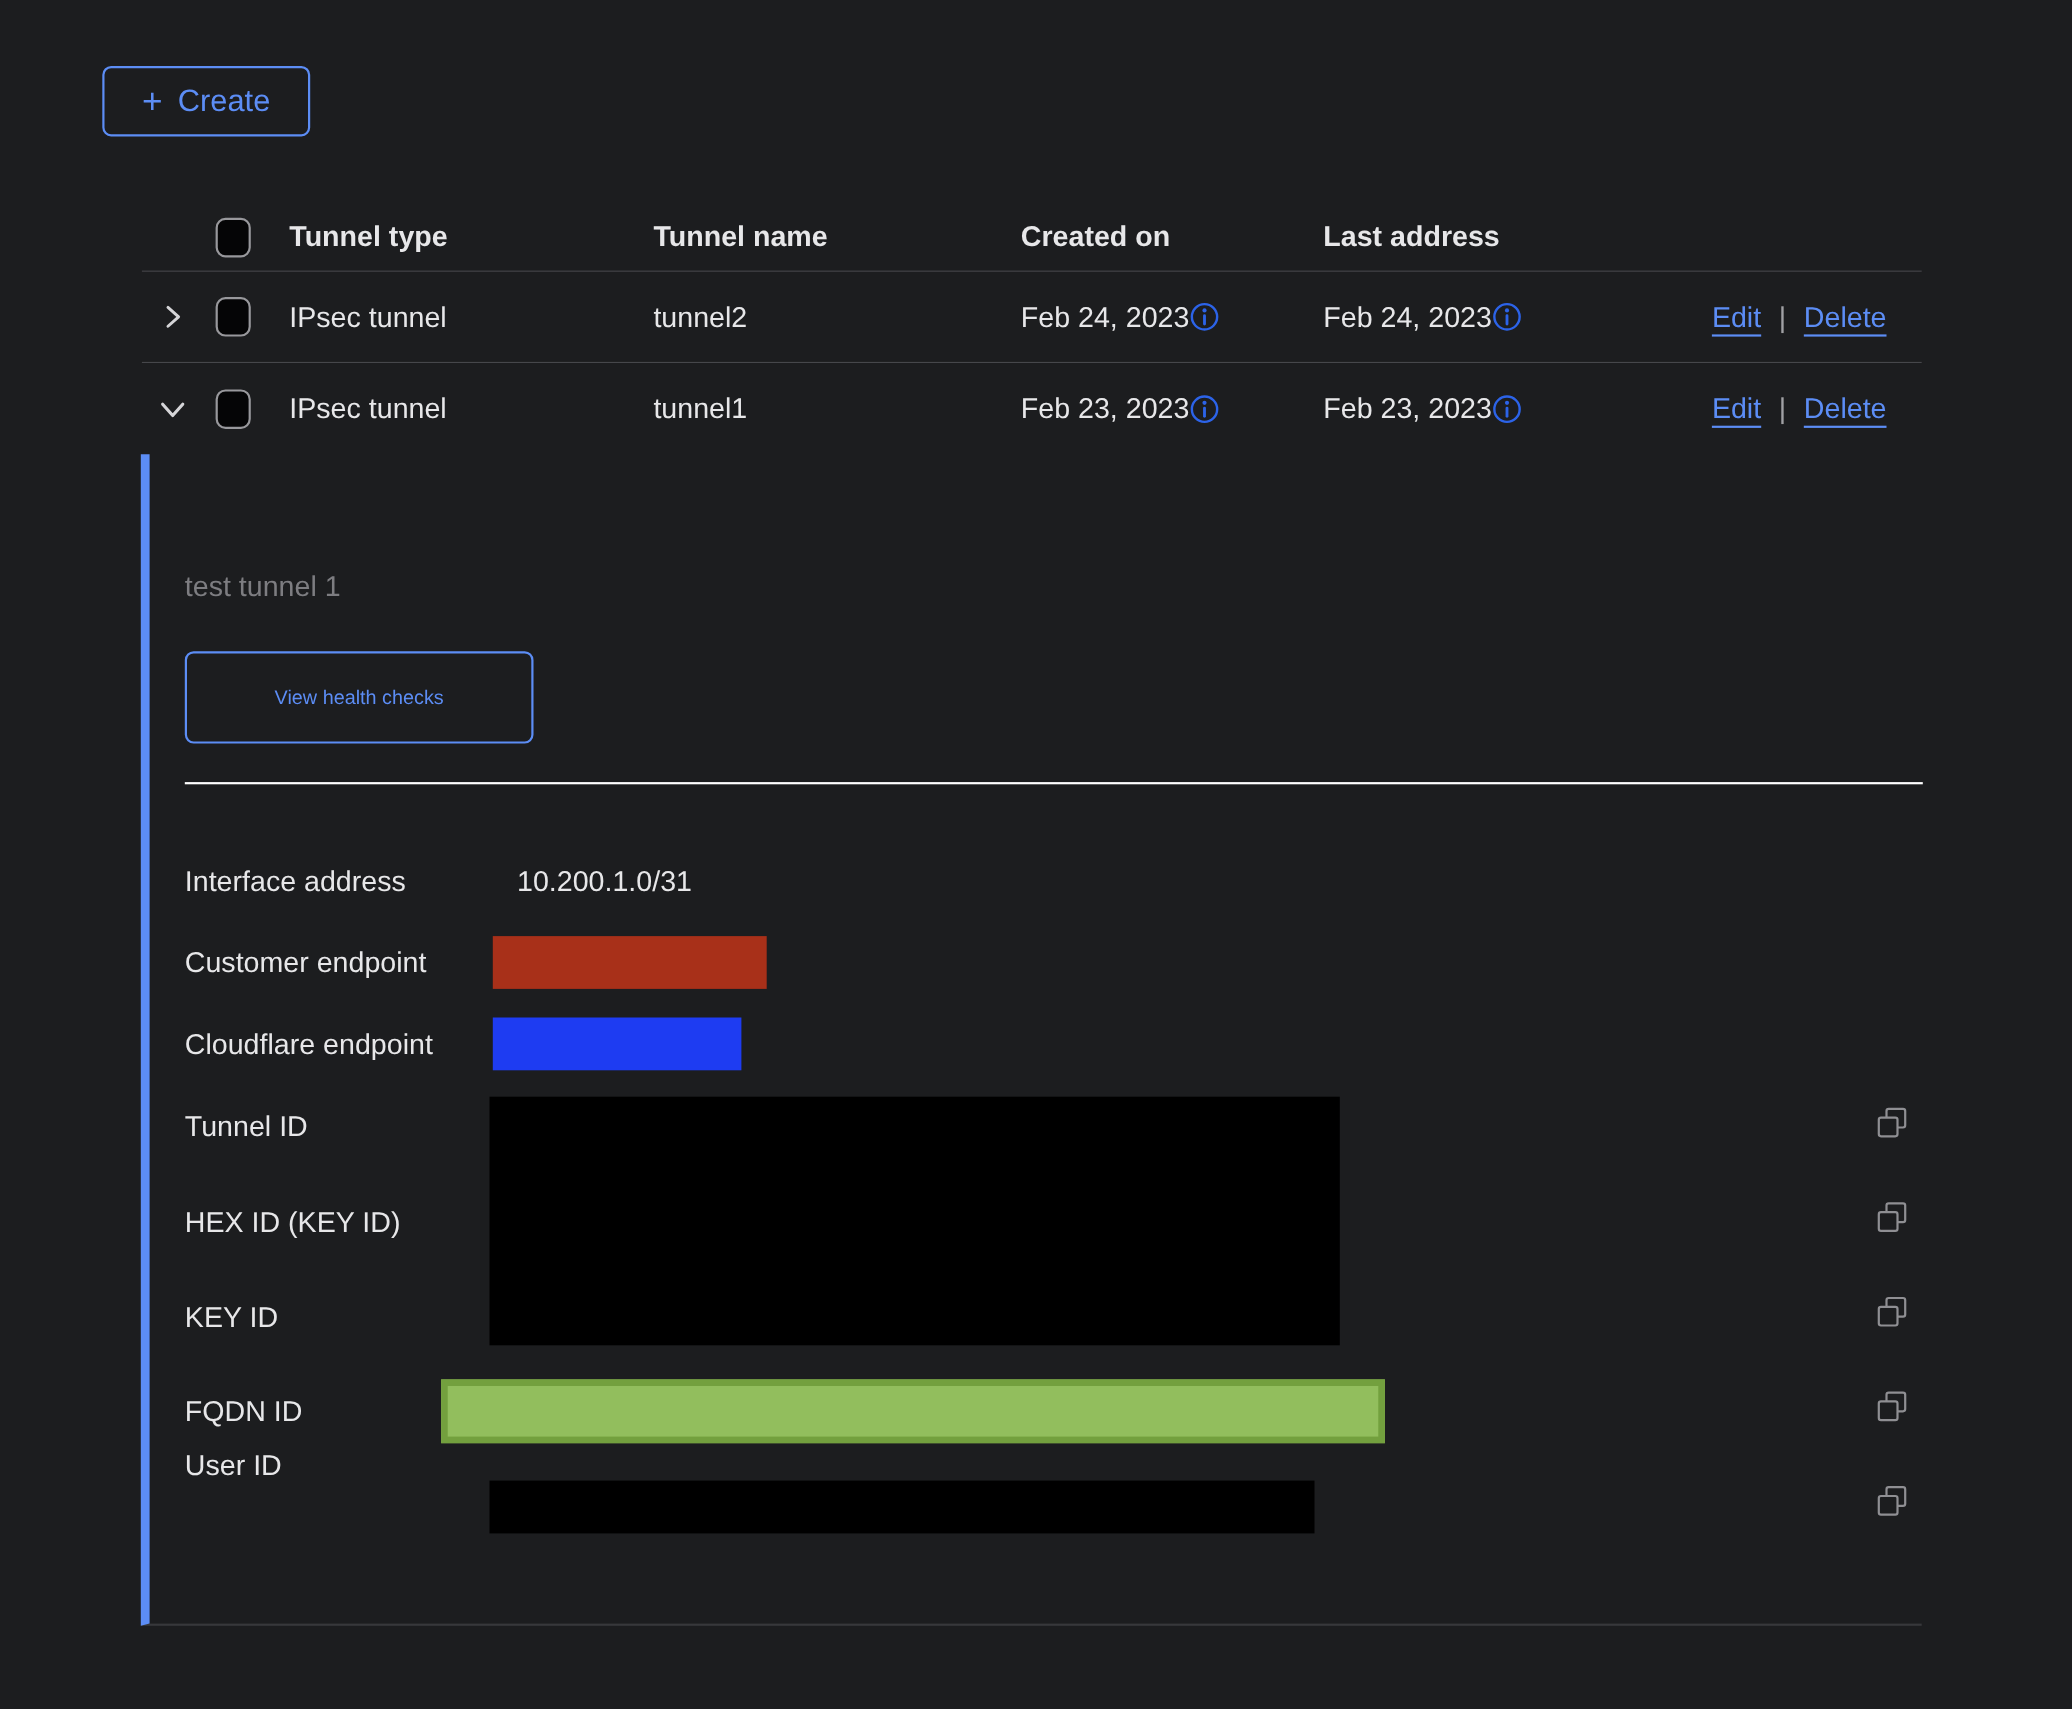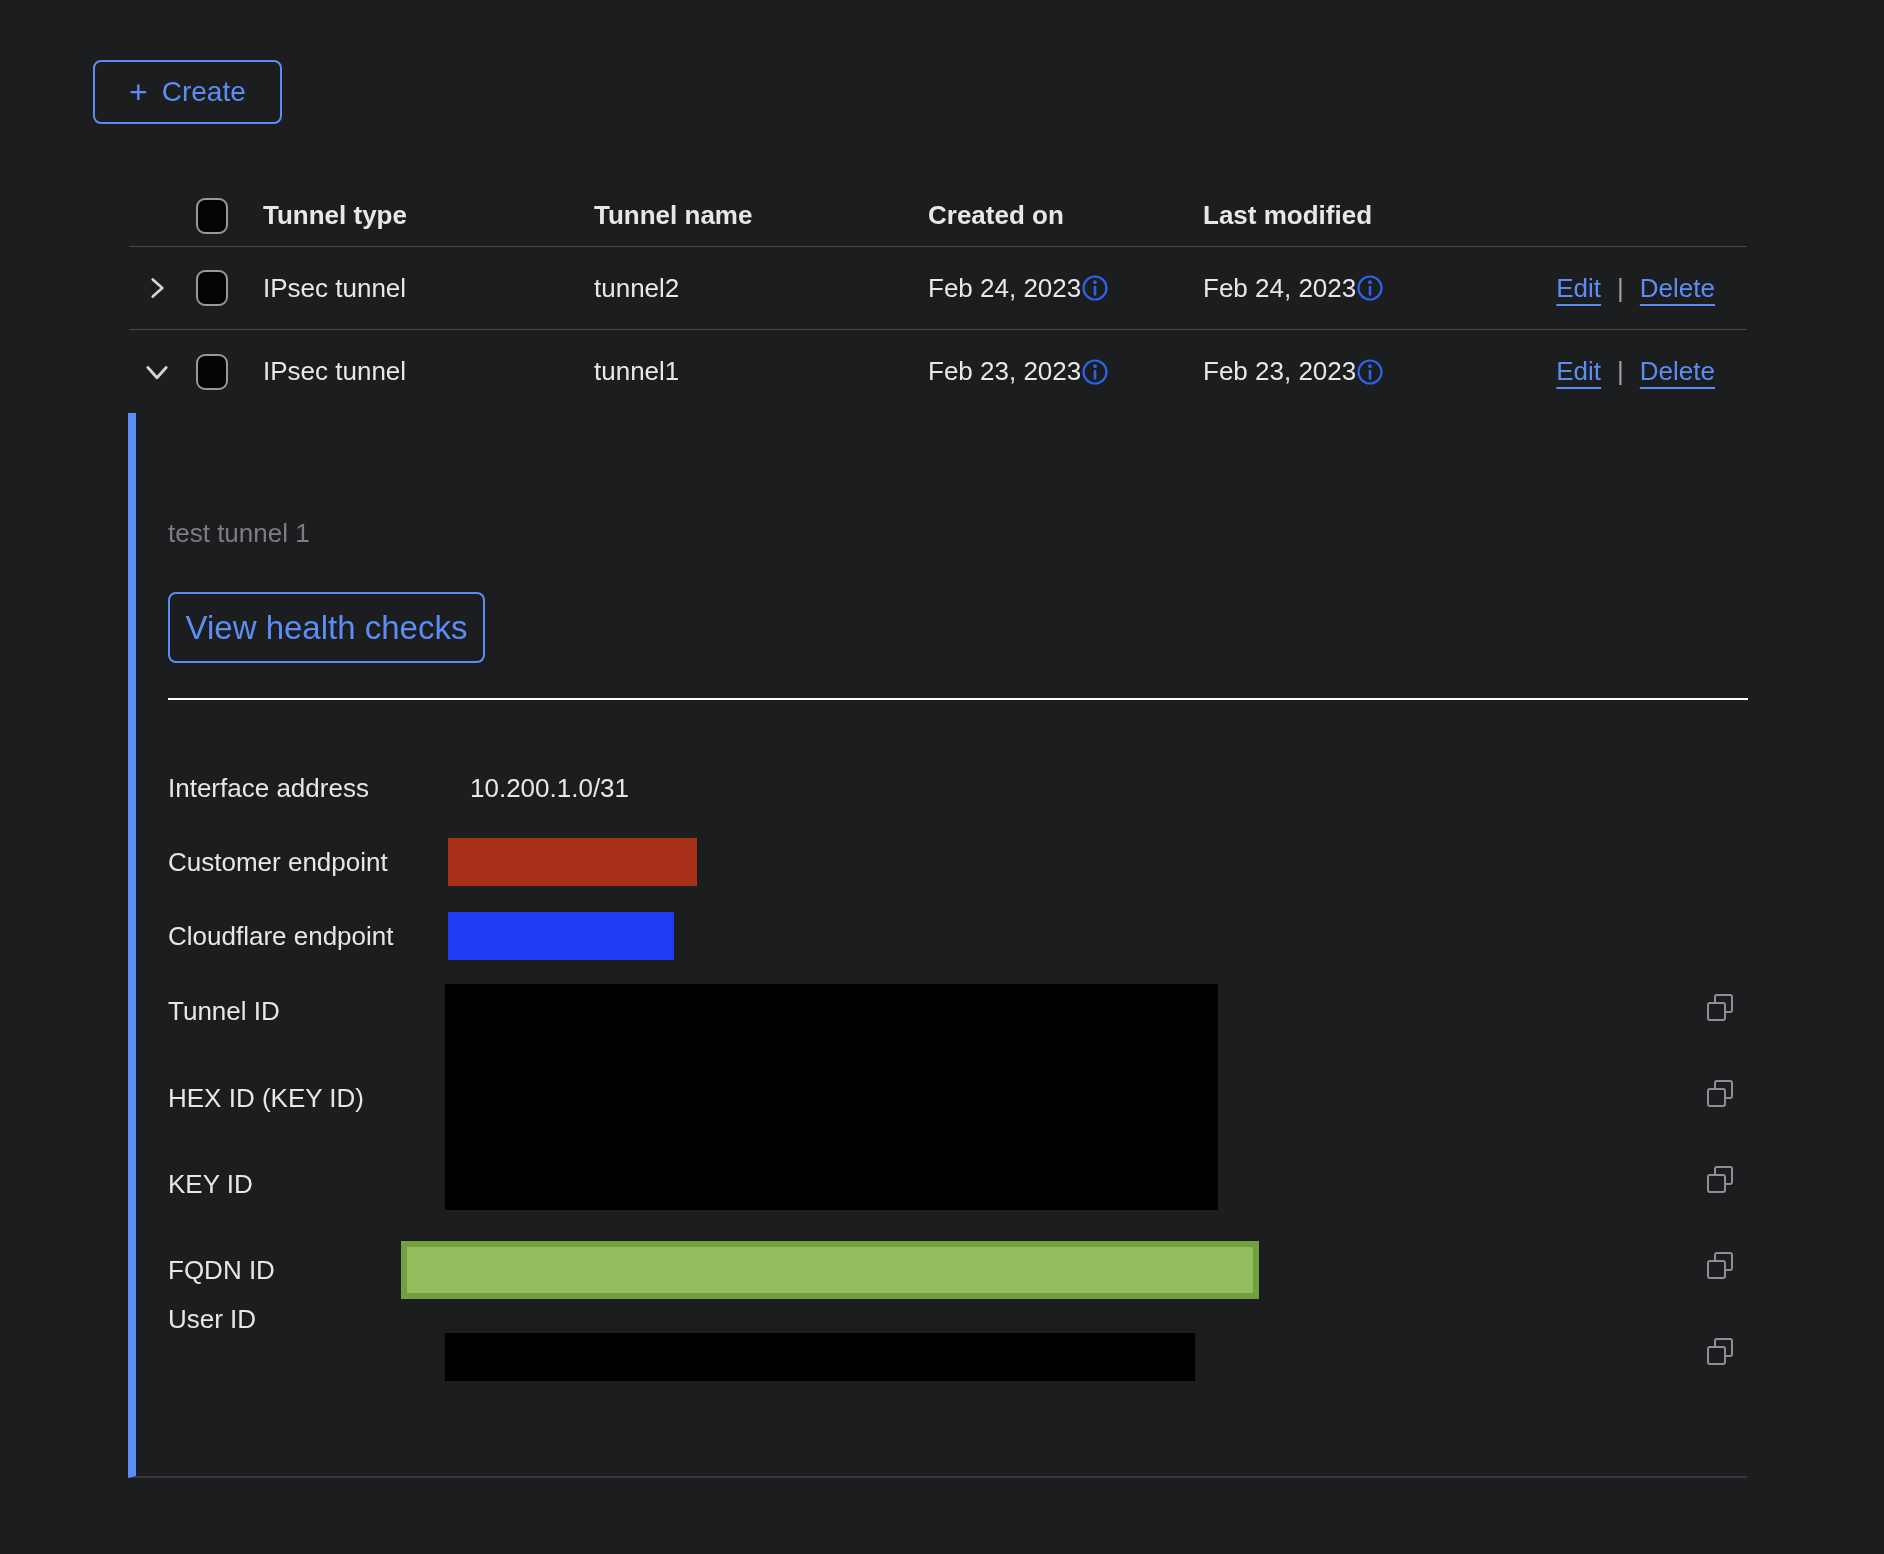--- a/index.html
+++ b/index.html
@@ -67,26 +67,26 @@
     border-left: 8px solid var(--accent, #5c8df5);
     border-bottom: 2px solid var(--panel-divider, #37383b);
     padding: 40px 0 0 32px;
     height: 1065px;
   }
   .desc-label { font-weight: 500; line-height: 32px; }
   .desc-value { margin-top: 64px; line-height: 32px; color: var(--muted, #7d7d81); }
   .health-btn {
     margin-top: 43px;
     display: inline-flex; align-items: center; justify-content: center;
-    width: 317px; height: 71px;
+    width: 317px; height: 84px;
     background: transparent;
     border: 2px solid var(--accent, #5c8df5);
     border-radius: 8px;
     color: var(--accent, #5c8df5);
-    font-size: 33px; font-family: inherit;
+    font-size: 18px; font-family: inherit;
     cursor: pointer;
   }
   .white-divider { margin-top: 35px; width: 1580px; height: 2px; background: var(--white-divider, #ffffff); }
 
   .details { position: relative; margin-top: 8px; height: 738px; }
   .details .lbl { position: absolute; left: 0; line-height: 32px; white-space: nowrap; }
   .details .val { position: absolute; line-height: 32px; white-space: nowrap; }
   .redaction { position: absolute; }
   .redaction-red   { background: var(--red, #a83019); }
   .redaction-blue  { background: var(--blue, #1e3cf2); }
@@ -115,21 +115,21 @@
   <div class="tbl">
 
     <div class="tbl-row tbl-header">
       <div></div>
       <div>
           <div class="checkbox"></div>
         </div>
       <div>Tunnel type</div>
       <div>Tunnel name</div>
       <div>Created on</div>
-      <div>Last modified</div>
+      <div>Last address</div>
       <div></div>
     </div>
 
     <div class="tbl-row tbl-datarow bordered">
       <button class="expander">
         <span>
           <svg width="30" height="30" viewBox="0 0 28 28">
               <polyline points="10,6 19,14 10,22" fill="none" stroke="#d5d5d8" stroke-width="2.5" stroke-linecap="round" stroke-linejoin="round"></polyline>
             </svg>
         </span>

